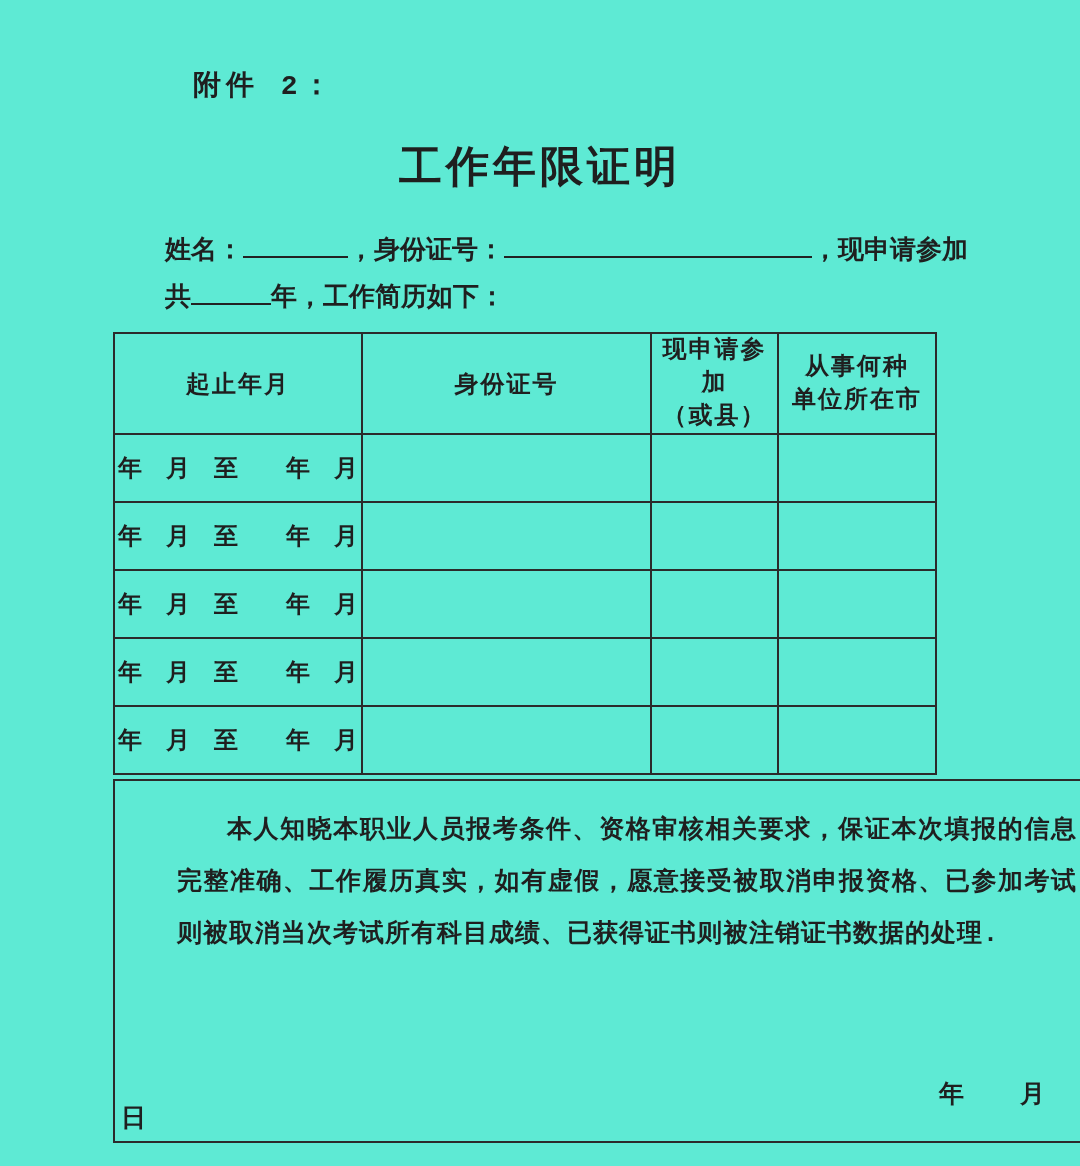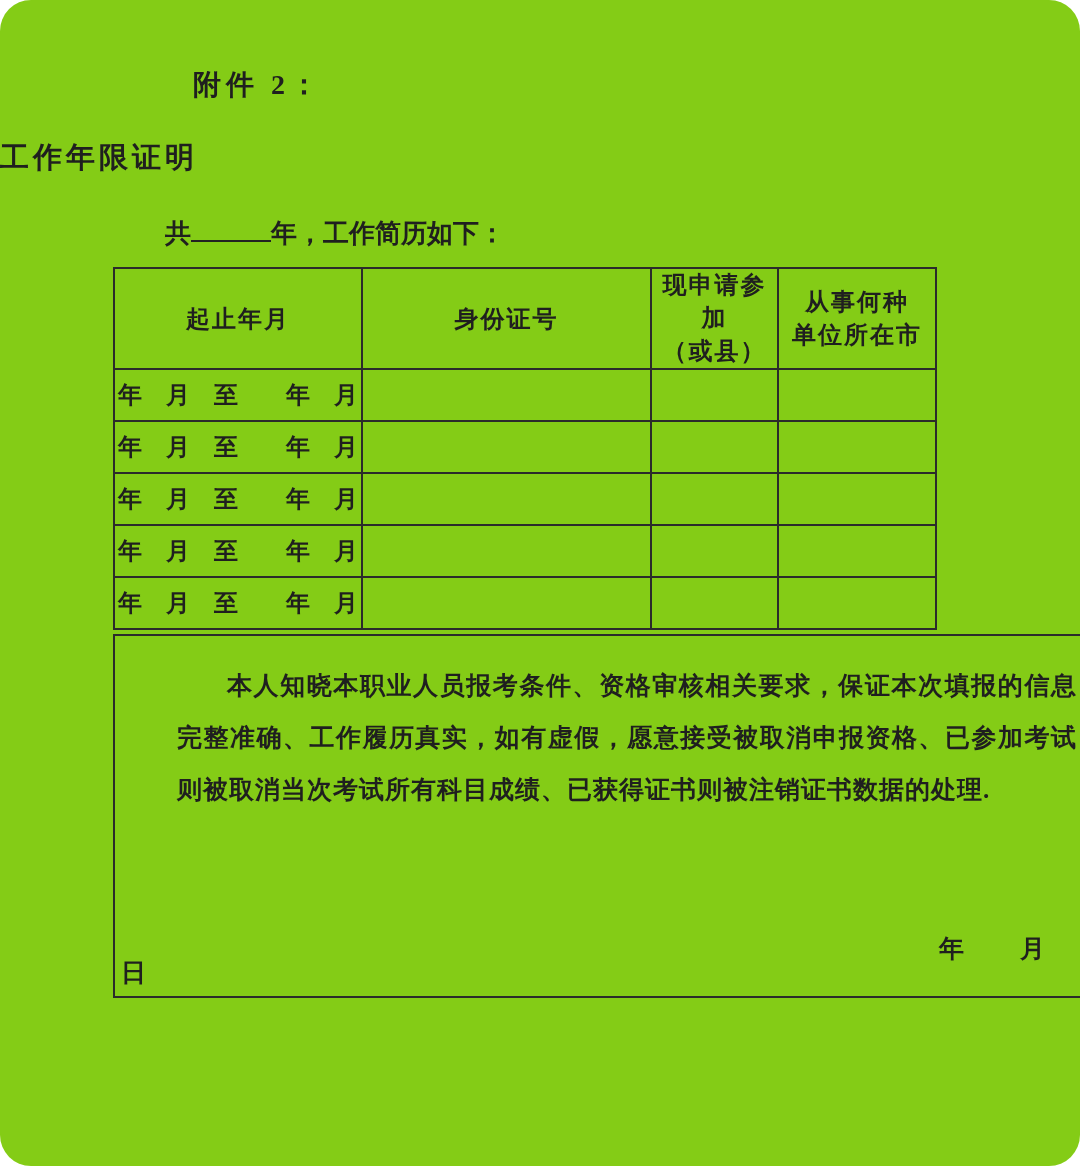--- a/index.html
+++ b/index.html
@@ -1,34 +1,34 @@
 <!DOCTYPE html>
 <html><head>
 <meta charset="utf-8">
 <style>
   * { margin:0; padding:0; box-sizing:border-box; }
   html,body { background:#ffffff; }
   .page {
     position:relative;
     width:1080px; height:1166px;
-    background:#84cc16;
+    background:#5eead4;
     color:#1f1f1f;
-    font-family:Liberation Serif, serif;
+    font-family:Liberation Mono, monospace;
     font-weight:700;
     overflow:hidden;
-    border-radius:31px;
   }
   .attachment {
     padding:66px 0 0 193px;
     font-size:28px;
     letter-spacing:5px;
   }
   .title {
     margin-top:34px;
-    font-size:29px;
+    text-align:center;
+    font-size:43px;
     letter-spacing:4px;
     font-weight:700;
   }
   .intro {
     margin:32px 0 0 165px;
     width:772px;
     font-size:26px;
   }
   .intro-line { height:47px; line-height:47px; white-space:nowrap; }
   .blank {
@@ -49,21 +49,21 @@
     border:2px solid #2b2b2b;
     font-weight:700;
   }
   table.history thead th {
     height:98px;
     font-size:24px;
     text-align:center;
     vertical-align:middle;
     letter-spacing:2px;
   }
-  table.history tbody td { height:52px; }
+  table.history tbody td { height:68px; }
   td.period-cell {
     text-align:center;
     font-size:24px;
     vertical-align:middle;
   }
   .hdr-line { display:block; line-height:33px; }
 
   .decl-box {
     position:relative;
     margin:4px 8px 0 113px;
@@ -98,20 +98,23 @@
 </head>
 <body>
 
 <div class="page">
 
   <div class="attachment">附件 2：</div>
 
   <div class="title">工作年限证明</div>
 
   <div class="intro">
+    <div class="intro-line">
+      <span>姓名：</span><span class="blank w105"></span><span>，身份证号：</span><span class="blank w310"></span><span>，现申请参加</span>
+    </div>
     <div class="intro-line">
       <span>共</span><span class="blank w80"></span><span>年，工作简历如下：</span>
     </div>
   </div>
 
   <table class="history">
     <colgroup>
       <col style="width:248px">
         <col style="width:289px">
         <col style="width:127px">

